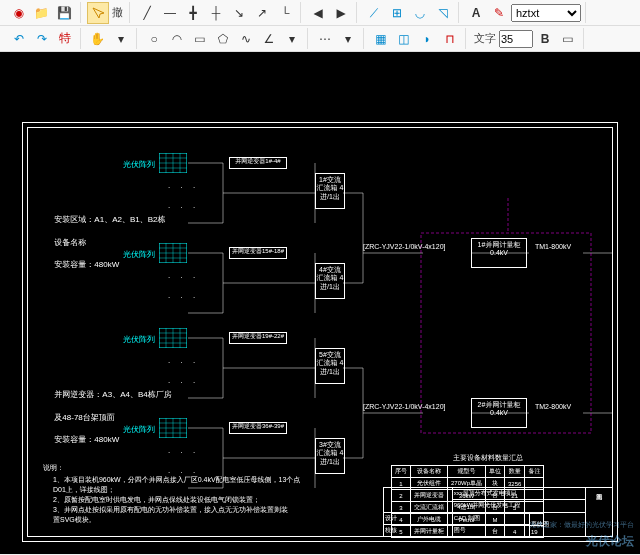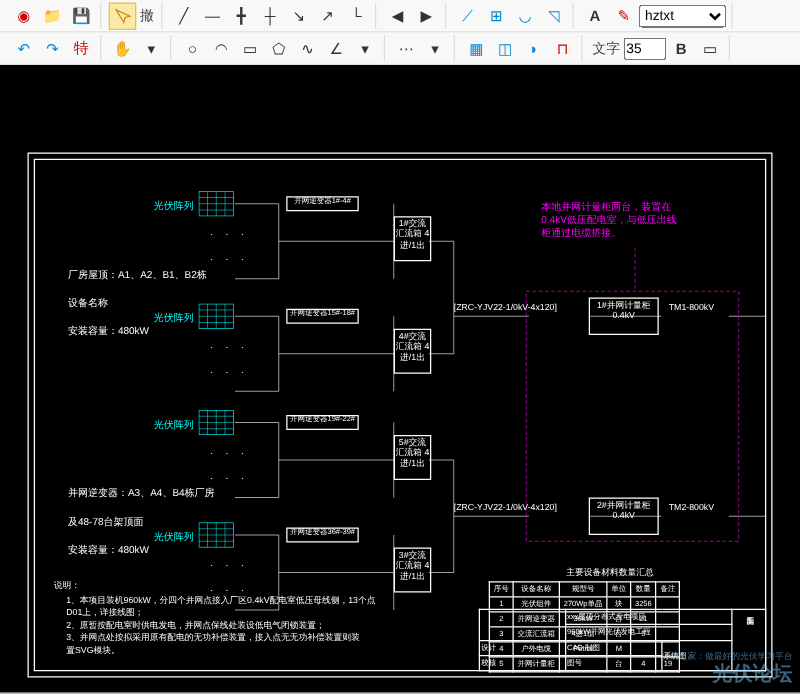--- a/index.html
+++ b/index.html
@@ -32,21 +32,21 @@
 .tbl td { border: 1px solid #fff; color: #fff; font-size: 6px; padding: 1px 3px; text-align: center; }
 
 .titleblock { position: absolute; right: 4px; bottom: 4px; width: 230px; height: 50px; }
 .titleblock table { width: 100%; height: 100%; border-collapse: collapse; }
 .titleblock td { border: 1px solid #fff; color: #fff; font-size: 6px; padding: 1px; }
 
 .note-line { position: absolute; color: #fff; font-size: 7px; }
 
 svg.lines { position: absolute; width: 100%; height: 100%; pointer-events: none; }
 
-.watermark { position: absolute; right: 6px; bottom: 4px; font-size: 16px; color: rgba(120,200,255,0.5); font-weight: bold; }
+.watermark { position: absolute; right: 6px; bottom: 4px; font-size: 12px; color: rgba(120,200,255,0.5); font-weight: bold; }
 .watermark2 { position: absolute; right: 6px; bottom: 24px; font-size: 7px; color: rgba(120,200,255,0.5); }
 </style>
 </head>
 <body>
 
 <div class="toolbar-row">
   <div class="tool-group">
     <button class="tool-btn">
         <span style="color:#c00">◉</span>
       </button>
@@ -204,33 +204,30 @@
     <div class="dots" style="left:145px;top:58px">. . .</div>
     <div class="dots" style="left:145px;top:78px">. . .</div>
     <div class="dots" style="left:145px;top:148px">. . .</div>
     <div class="dots" style="left:145px;top:168px">. . .</div>
     <div class="dots" style="left:145px;top:233px">. . .</div>
     <div class="dots" style="left:145px;top:253px">. . .</div>
     <div class="dots" style="left:145px;top:323px">. . .</div>
     <div class="dots" style="left:145px;top:343px">. . .</div>
 
     <div class="wtext" style="left:18px;top:80px;line-height:1.4">
-      <span>厂房屋顶：A1、A2、B1、B2栋</span><br>
+      <span>安装区域：A1、A2、B1、B2栋</span><br>
       <span>设备名称</span><br>
       <span>安装容量：480kW</span>
     </div>
     <div class="wtext" style="left:18px;top:255px;line-height:1.4">
       <span>并网逆变器：A3、A4、B4栋厂房</span><br>
       <span>及48-78台架顶面</span><br>
       <span>安装容量：480kW</span>
     </div>
 
-    <div class="mtext" style="left:410px;top:38px;line-height:1.3">本地并网计量柜两台，装置在
-0.4kV低压配电室，与低压出线
-柜通过电缆搭接。</div>
 
     <span class="wtext" style="left:340px;top:120px;font-size:7px">[ZRC-YJV22-1/0kV-4x120]</span>
     <span class="wtext" style="left:340px;top:280px;font-size:7px">[ZRC-YJV22-1/0kV-4x120]</span>
 
     <div class="box" style="left:448px;top:115px;width:56px;height:30px">
         <div class="bl">1#并网计量柜
 0.4kV</div>
       </div>
     <div class="box" style="left:448px;top:275px;width:56px;height:30px">
         <div class="bl">2#并网计量柜

